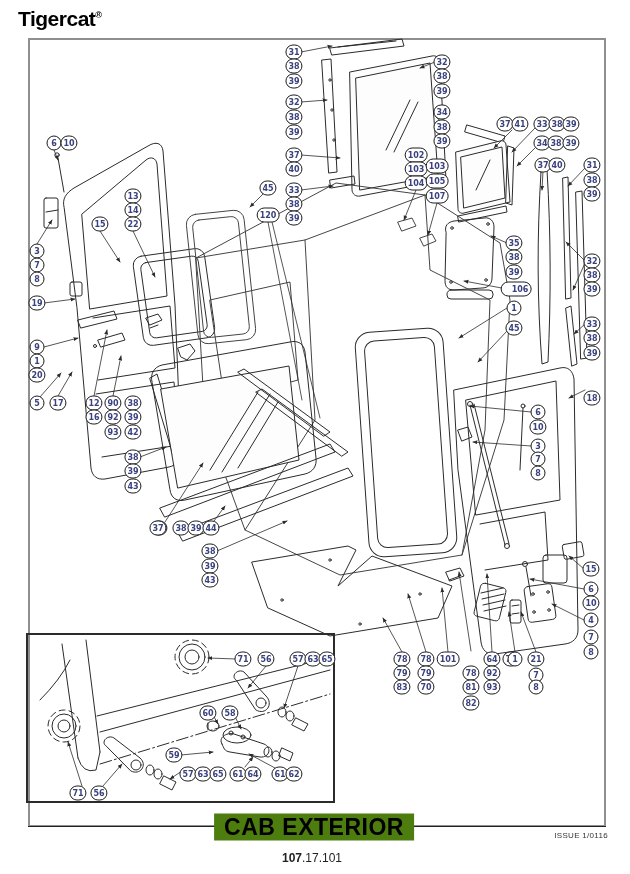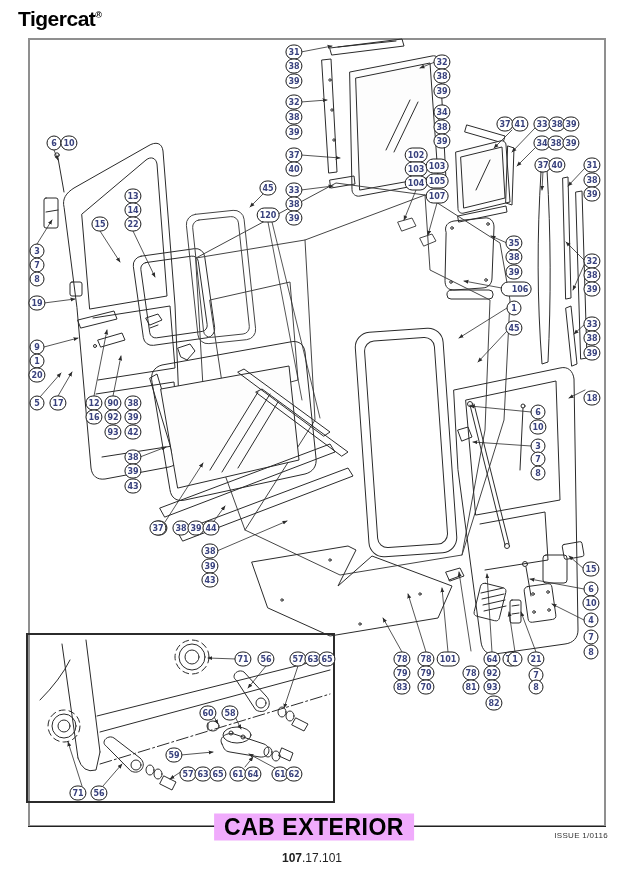--- a/index.html
+++ b/index.html
@@ -8,21 +8,21 @@
   .brand{position:absolute;left:18px;top:7px;font-size:21px;font-weight:bold;
          letter-spacing:-0.5px;color:#000;}
   .brand sup{font-size:9px;vertical-align:super;}
   .main-border{position:absolute;left:28px;top:38px;width:578px;height:789px;
                border:2px solid #8f8f8f;box-sizing:border-box;}
   .bottom-rule{position:absolute;left:28px;top:826px;width:578px;height:0;
                border-top:1px solid #222;}
   .inset-border{position:absolute;left:26px;top:633px;width:309px;height:170px;
                 border:2px solid #2b2b2b;box-sizing:border-box;background:transparent;}
   .sheet-title{position:absolute;left:314px;top:827px;transform:translate(-50%,-50%);
-               background:#f0abfc;padding:0 10px;font-size:23px;font-weight:bold;
+               background:#4d7c0f;padding:0 10px;font-size:23px;font-weight:bold;
                letter-spacing:0.5px;color:#000;white-space:nowrap;z-index:6;}
   .issue{position:absolute;right:22px;top:831px;font-size:8px;color:#333;
          letter-spacing:0.3px;z-index:6;}
   .page-code{position:absolute;left:312px;top:851px;transform:translateX(-50%);
              font-size:12px;color:#222;z-index:6;}
   .page-code .b{font-weight:bold;}
   svg.art{position:absolute;left:0;top:0;z-index:2;}
   svg.art *{vector-effect:non-scaling-stroke;}
   .callout-layer{position:absolute;left:0;top:0;width:630px;height:874px;z-index:5;pointer-events:none;}
   .callout{position:absolute;transform:translate(-50%,-50%);min-width:15px;height:15px;
@@ -372,21 +372,21 @@
     <div class="callout" style="left: 402px; top: 659px; color: rgb(57, 66, 126);">78</div>
     <div class="callout" style="left: 402px; top: 673px; color: rgb(57, 66, 126);">79</div>
     <div class="callout" style="left: 402px; top: 687px; color: rgb(57, 66, 126);">83</div>
     <div class="callout" style="left: 426px; top: 659px; color: rgb(57, 66, 126);">78</div>
     <div class="callout" style="left: 426px; top: 673px; color: rgb(57, 66, 126);">79</div>
     <div class="callout" style="left: 426px; top: 687px; color: rgb(57, 66, 126);">70</div>
     <div class="callout" style="left: 448px; top: 659px; color: rgb(57, 66, 126);">101</div>
     <div class="callout" style="left: 471px; top: 659px; color: rgb(57, 66, 126); margin-left: 40px;">77</div>
     <div class="callout" style="left: 471px; top: 673px; color: rgb(57, 66, 126);">78</div>
     <div class="callout" style="left: 471px; top: 687px; color: rgb(57, 66, 126);">81</div>
-    <div class="callout" style="left: 494px; top: 703px; color: rgb(57, 66, 126);">82</div>
+    <div class="callout" style="left: 471px; top: 703px; color: rgb(57, 66, 126);">82</div>
     <div class="callout" style="left: 492px; top: 659px; color: rgb(57, 66, 126);">64</div>
     <div class="callout" style="left: 492px; top: 673px; color: rgb(57, 66, 126);">92</div>
     <div class="callout" style="left: 492px; top: 687px; color: rgb(57, 66, 126);">93</div>
     <div class="callout" style="left: 515px; top: 659px; color: rgb(57, 66, 126);">1</div>
     <div class="callout" style="left: 536px; top: 659px; color: rgb(57, 66, 126);">21</div>
     <div class="callout" style="left: 536px; top: 675px; color: rgb(57, 66, 126);">7</div>
     <div class="callout" style="left: 536px; top: 687px; color: rgb(57, 66, 126);">8</div>
     <div class="callout" style="left: 243px; top: 659px; color: rgb(57, 66, 126);">71</div>
     <div class="callout" style="left: 266px; top: 659px; color: rgb(57, 66, 126);">56</div>
     <div class="callout" style="left: 298px; top: 659px; color: rgb(57, 66, 126);">57</div>

